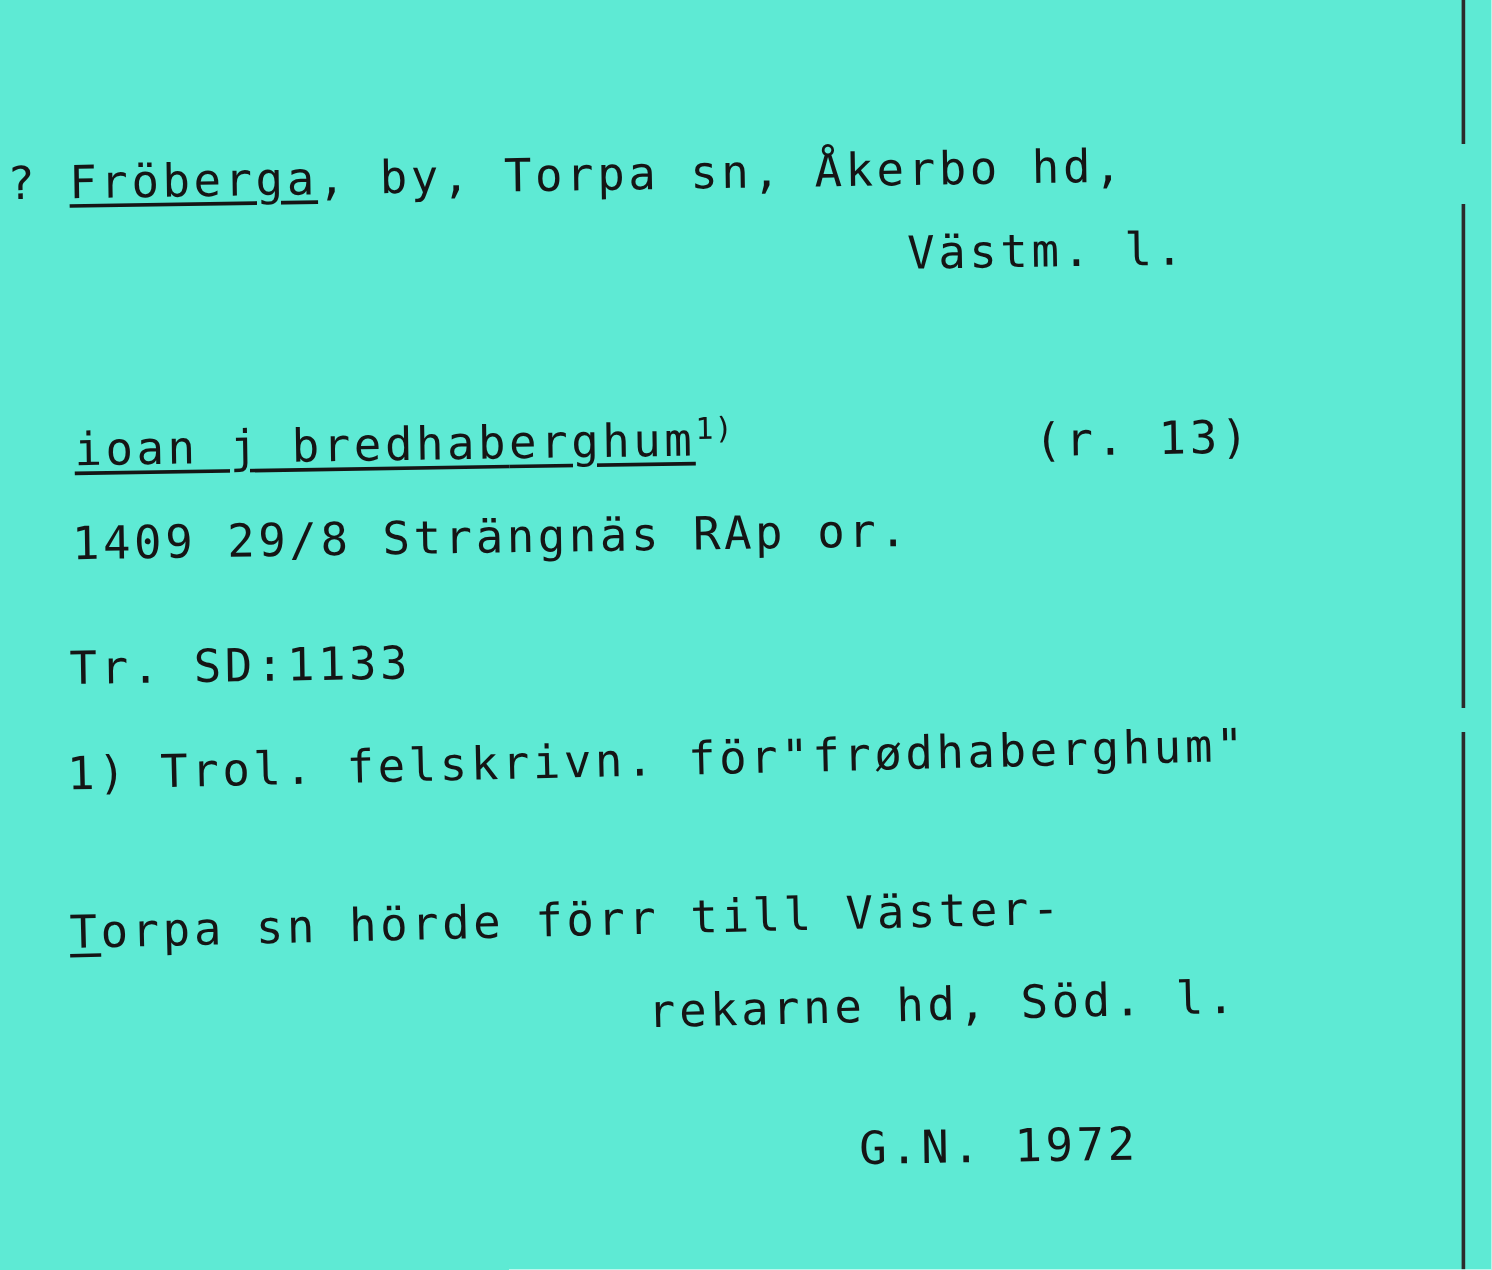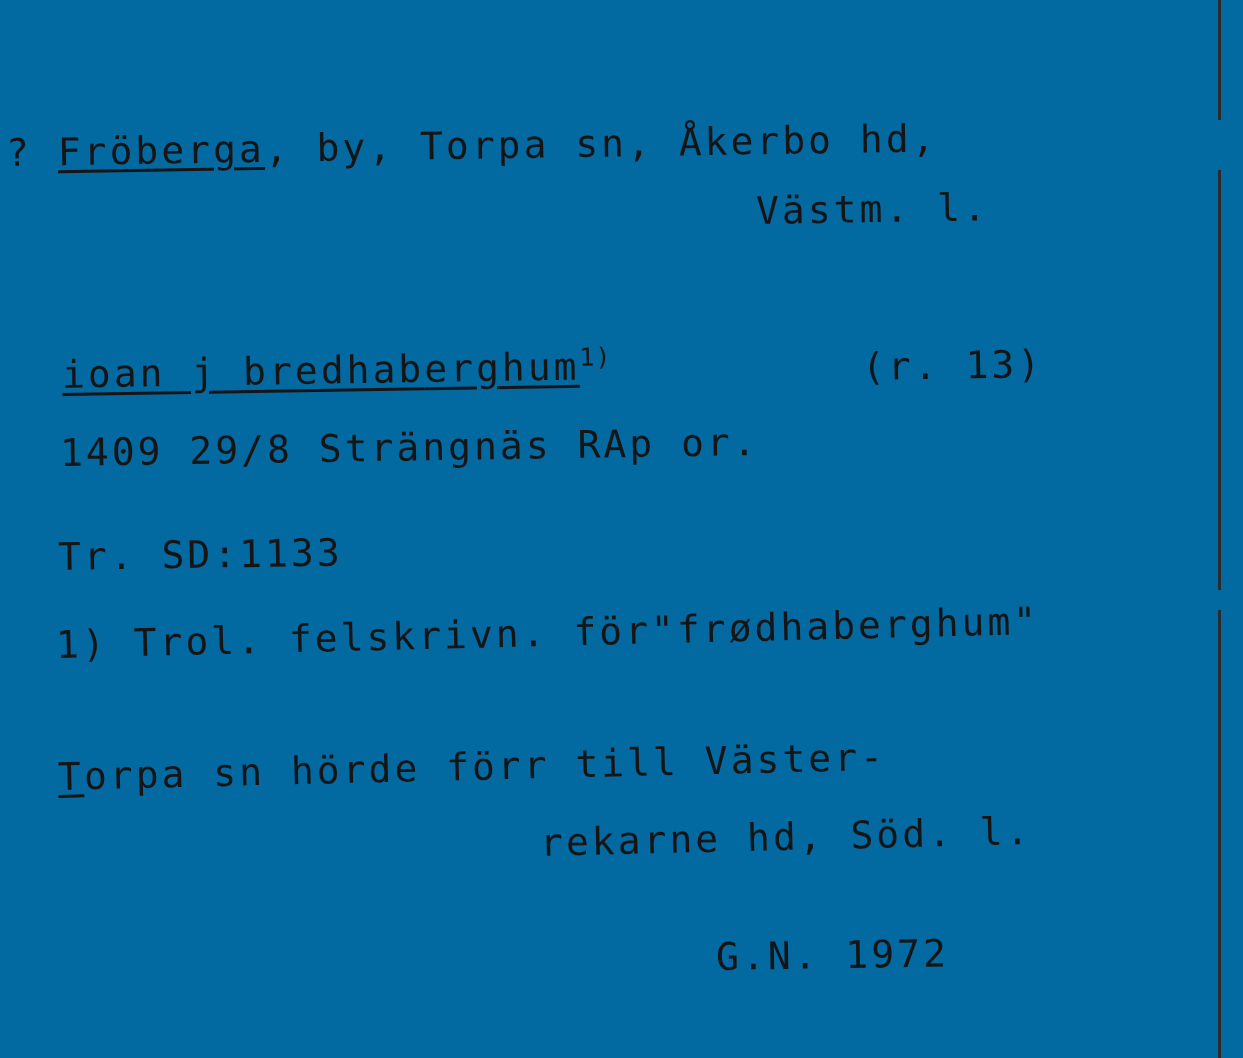--- a/index.html
+++ b/index.html
@@ -4,21 +4,21 @@
 <style>
   html, body {
     margin: 0;
     padding: 0;
     background: #ffffff;
   }
   #card {
     position: relative;
     width: 1243px;
     height: 1058px;
-    background: #0369a1;
+    background: #5eead4;
     overflow: hidden;
     font-family: "DejaVu Sans Mono", monospace;
     color: #1a1a1a;
   }
   
   .edge-line {
     position: absolute;
     background: #2b2b2b;
   }
   .edge-a { right: 22px; top: 0; width: 3px; height: 120px; }

